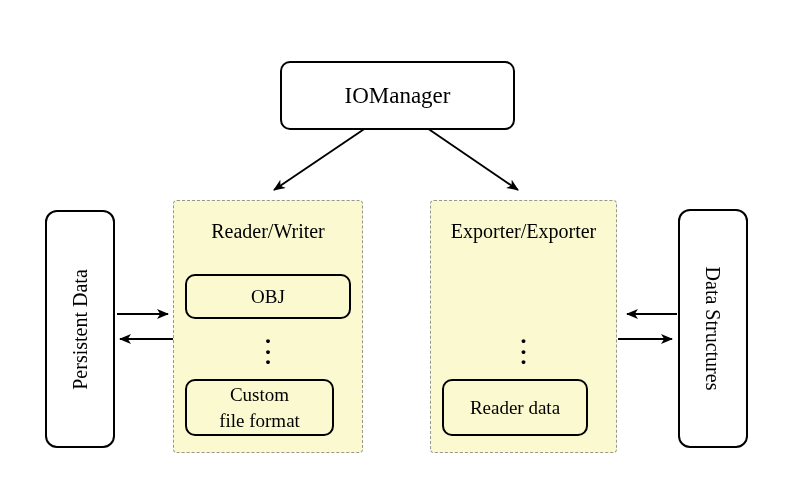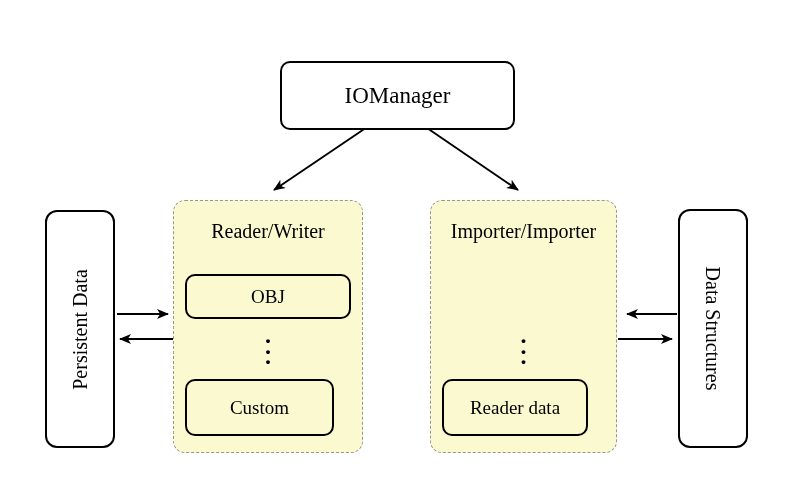--- a/index.html
+++ b/index.html
@@ -31,21 +31,21 @@
     width: 235px; height: 69px;
     border-radius: 10px;
     font-size: 23px;
     margin-top: 20px;
   }
   .container {
     position: absolute;
     box-sizing: border-box;
     background: #FBF9CF;
     border: 1.6px dashed #969696;
-    border-radius: 12px;
+    border-radius: 4px;
   }
   .container.left  { left: 173px; top: 200px; width: 190px; height: 253px; }
   .container.right { left: 430px; top: 200px; width: 187px; height: 253px; }
   .container-title {
     position: absolute;
     left: 0; right: 0;
     top: 17px;
     text-align: center;
     font-size: 20px;
     line-height: 26px;
@@ -135,25 +135,26 @@
     <div class="inner-box single">
       <span>OBJ</span>
     </div>
     <div class="vdots">
       <span>.</span>
       <span>.</span>
       <span>.</span>
     </div>
     <div class="inner-box double">
       <span>Custom</span>
+      <span>file format</span>
     </div>
   </div>
 
   <div class="container right">
-    <div class="container-title">Importer/Importer</div>
+    <div class="container-title">Exporter/Exporter</div>
     <div class="vdots">
       <span>.</span>
       <span>.</span>
       <span>.</span>
     </div>
     <div class="inner-box double">
       <span>Reader data</span>
     </div>
   </div>
 

